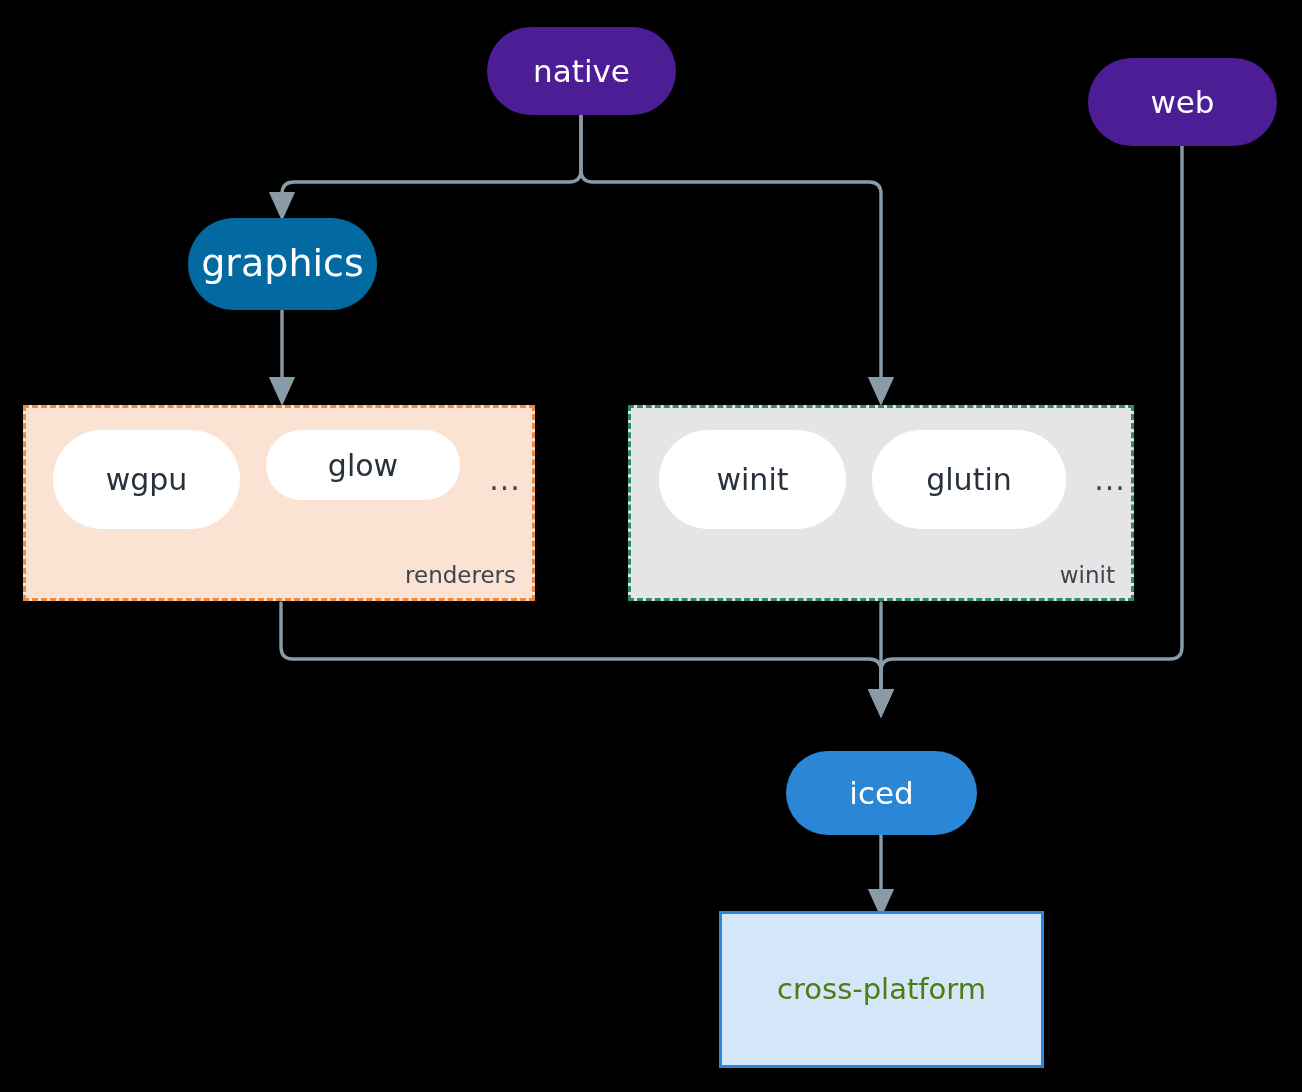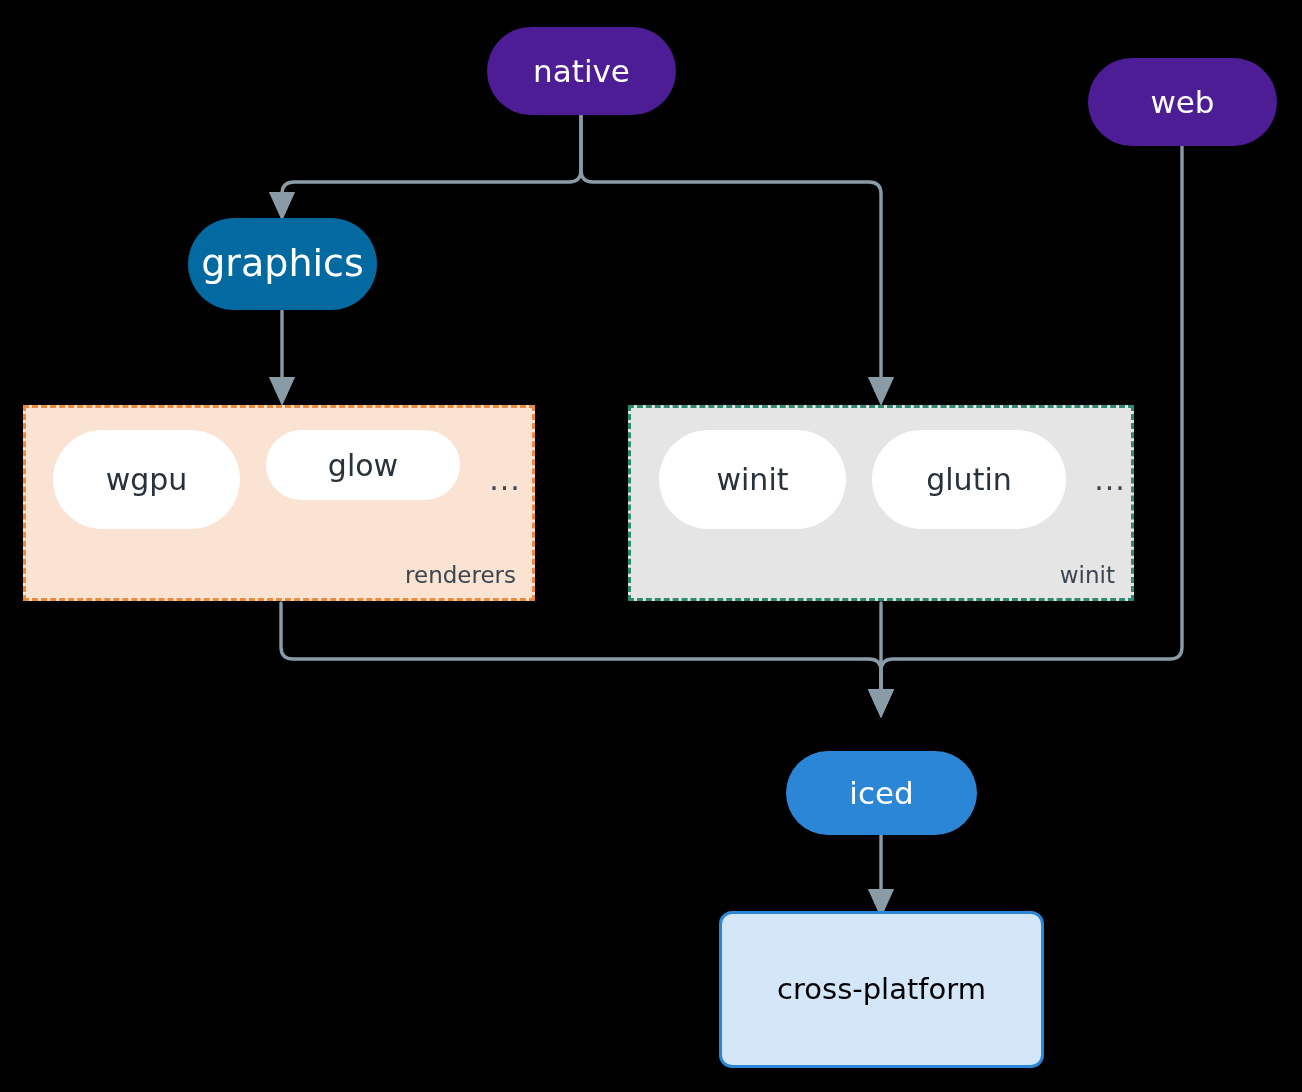--- a/index.html
+++ b/index.html
@@ -117,23 +117,23 @@
     justify-content: center;
     color: #3C4650;
     font-size: 30px;
     letter-spacing: 1px;
   }
 
   
   .node-app {
     background: #D4E7F8;
     border: 3px solid #2B87D6;
-    color: #000000;
+    color: #4d7c0f;
     font-size: 29px;
-    border-radius: 13px;
+    border-radius: 0;
     flex-direction: column;
     padding: 0 10px;
   }
   .node-app .line {
     display: block;
     white-space: pre;
   }
 </style>
 </head>
 <body>

